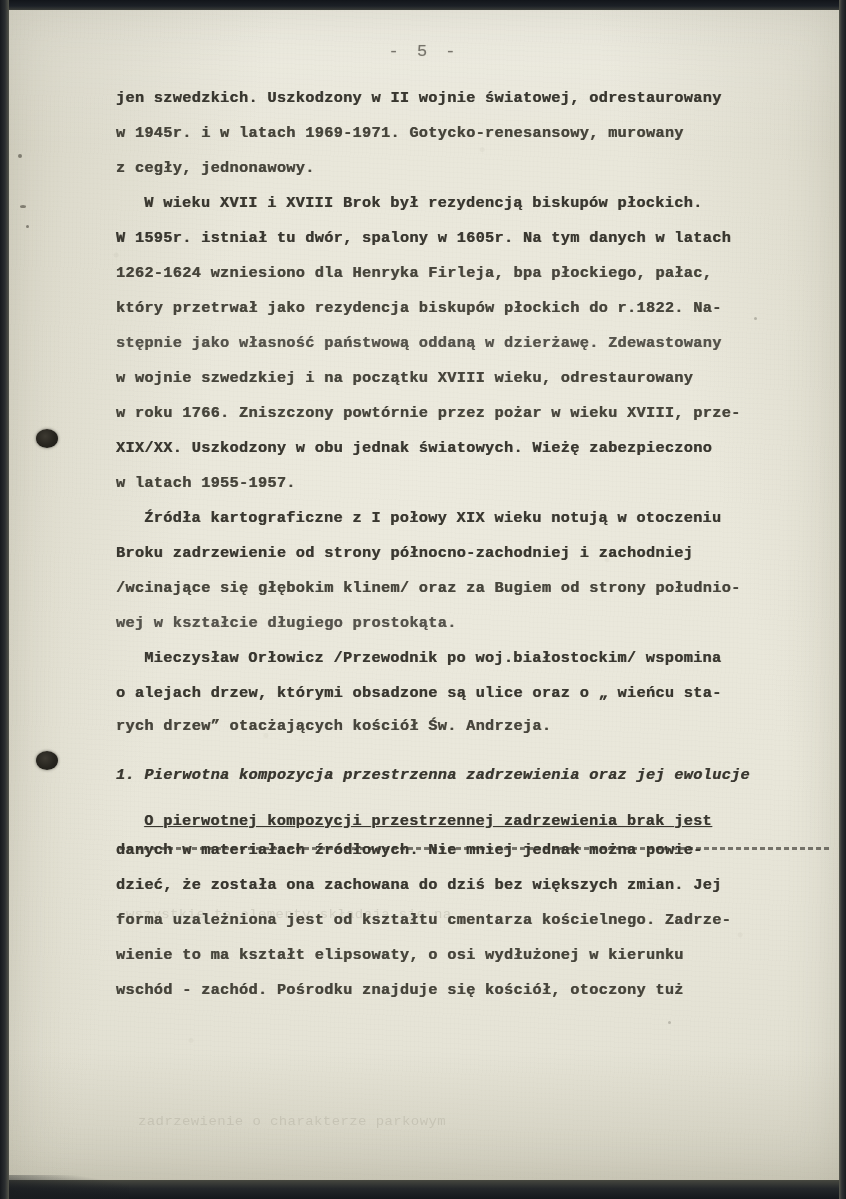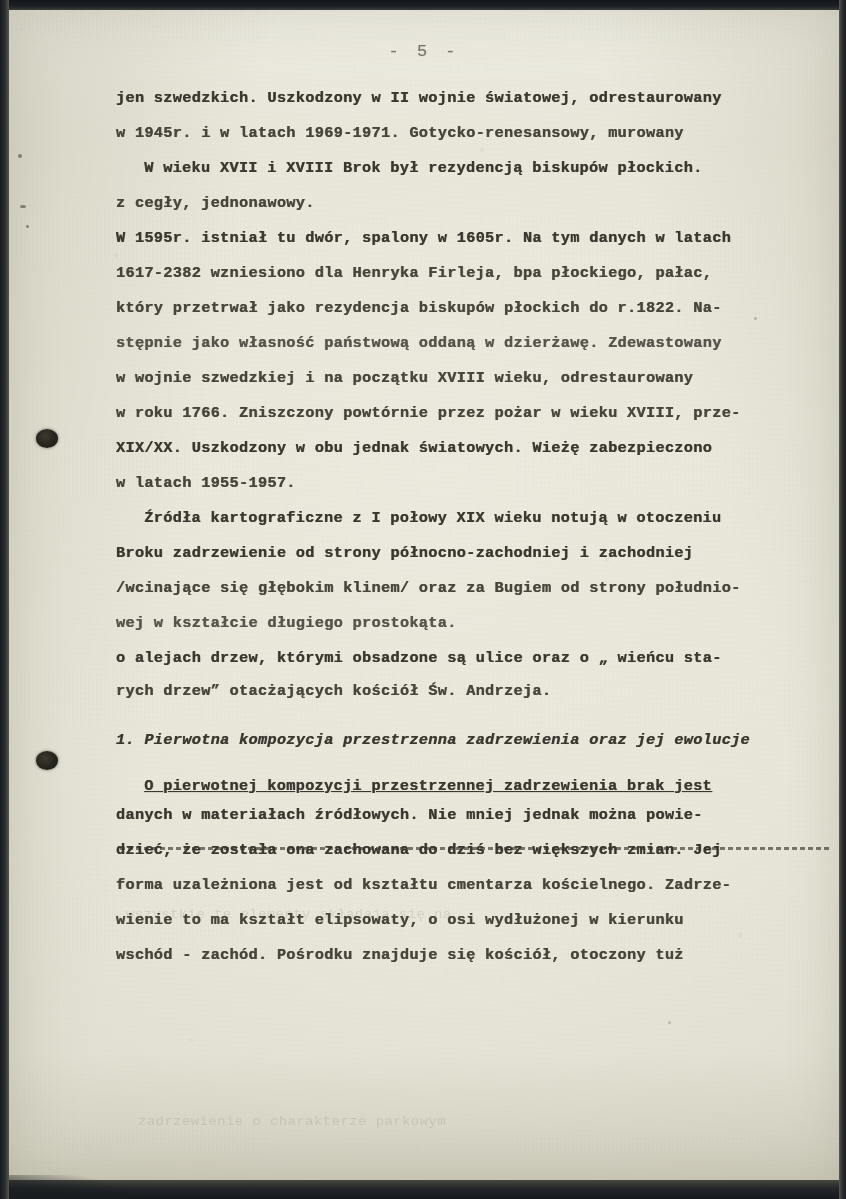--- a/index.html
+++ b/index.html
@@ -174,34 +174,35 @@
     <div id="sheet">
 
       <div class="folio">-  5  -</div>
 
       <div class="ghost" style="left:118px; top:897px;">wszystkie te elementy składają się na</div>
       <div class="ghost" style="left:130px; top:1104px;">zadrzewienie o charakterze parkowym</div>
 
       <div class="body">
         <div class="ln ink-a">jen szwedzkich. Uszkodzony w II wojnie światowej, odrestaurowany</div>
         <div class="ln ink-b">w 1945r. i w latach 1969-1971. Gotycko-renesansowy, murowany</div>
+        <div class="ln ink-b">z cegły, jednonawowy.</div>
         <div class="ln ink-a indent">W wieku XVII i XVIII Brok był rezydencją biskupów płockich.</div>
-        <div class="ln ink-b">z cegły, jednonawowy.</div>
         <div class="ln ink-a">W 1595r. istniał tu dwór, spalony w 1605r. Na tym danych w latach</div>
-        <div class="ln ink-b">1617-2382 wzniesiono dla Henryka Firleja, bpa płockiego, pałac,</div>
+        <div class="ln ink-b">1262-1624 wzniesiono dla Henryka Firleja, bpa płockiego, pałac,</div>
         <div class="ln ink-b">który przetrwał jako rezydencja biskupów płockich do r.1822. Na-</div>
         <div class="ln ink-c">stępnie jako własność państwową oddaną w dzierżawę. Zdewastowany</div>
         <div class="ln ink-b">w wojnie szwedzkiej i na początku XVIII wieku, odrestaurowany</div>
         <div class="ln ink-b">w roku 1766. Zniszczony powtórnie przez pożar w wieku XVIII, prze-</div>
         <div class="ln ink-a">XIX/XX. Uszkodzony w obu jednak światowych. Wieżę zabezpieczono</div>
         <div class="ln ink-b">w latach 1955-1957.</div>
         <div class="ln ink-a indent">Źródła kartograficzne z I połowy XIX wieku notują w otoczeniu</div>
         <div class="ln ink-a">Broku zadrzewienie od strony północno-zachodniej i zachodniej</div>
         <div class="ln ink-b">/wcinające się głębokim klinem/ oraz za Bugiem od strony południo-</div>
         <div class="ln ink-c">wej w kształcie długiego prostokąta.</div>
+        <div class="ln ink-a indent">Mieczysław Orłowicz /Przewodnik po woj.białostockim/ wspomina</div>
         <div class="ln ink-a">o alejach drzew, którymi obsadzone są ulice oraz o „ wieńcu sta-</div>
         <div class="ln ink-b" style="height:30px;line-height:30px;">rych drzew” otacżających kościół Św. Andrzeja.</div>
 
         <div class="ln ink-a" style="height:52px;line-height:68px;font-style:italic;">1. Pierwotna kompozycja przestrzenna zadrzewienia oraz jej ewolucje</div>
 
         <div class="ln ink-a indent" style="height:40px;line-height:56px;text-decoration:underline;">O pierwotnej kompozycji przestrzennej zadrzewienia brak jest</div>
         <div class="ln ink-a">danych w materiałach źródłowych. Nie mniej jednak można powie-</div>
         <div class="ln ink-a">dzieć, że została ona zachowana do dziś bez większych zmian. Jej</div>
         <div class="ln ink-b">forma uzależniona jest od kształtu cmentarza kościelnego. Zadrze-</div>
         <div class="ln ink-b">wienie to ma kształt elipsowaty, o osi wydłużonej w kierunku</div>

